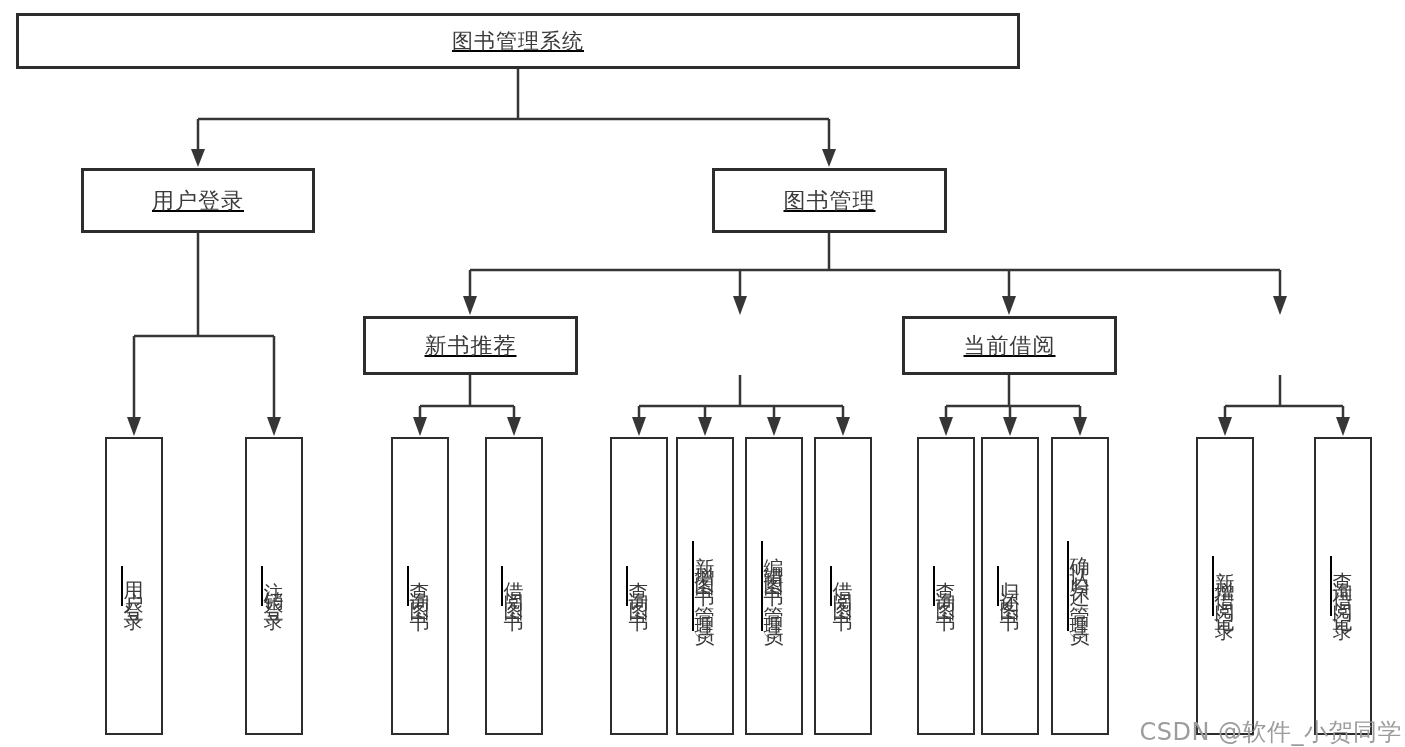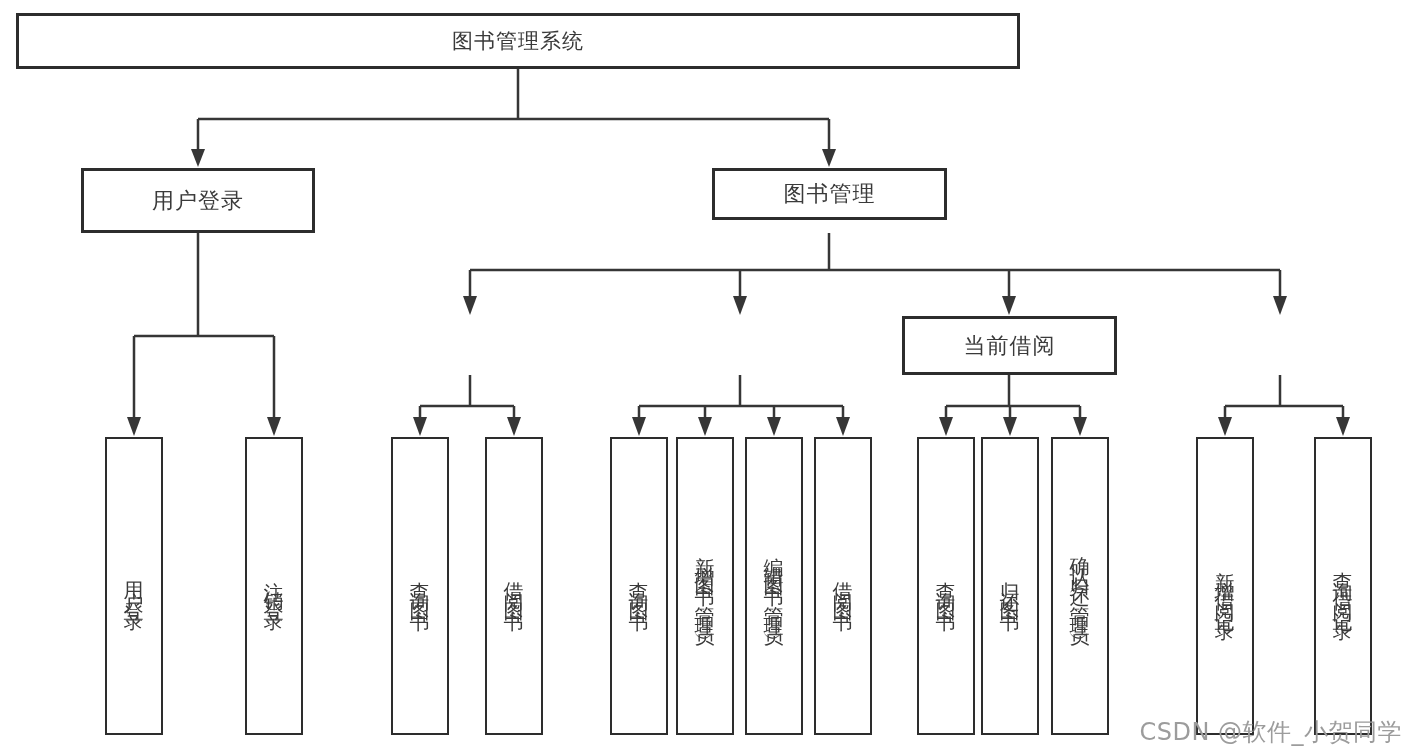--- a/index.html
+++ b/index.html
@@ -7,21 +7,21 @@
     position:relative;width:1405px;height:747px;overflow:hidden;
     background:var(--background,#ffffff);
     font-family:"DejaVu Sans","Liberation Sans",sans-serif;
   }
   .wires{position:absolute;left:0;top:0;z-index:1;}
   .wires path{stroke:var(--line,#363636);stroke-width:2.5;fill:none;}
   .wires polygon{fill:var(--line,#363636);stroke:none;}
   .box{
     position:absolute;z-index:2;box-sizing:border-box;
     background:#fff;border:3px solid var(--border,#2d2d2d);
-    display:flex;align-items:center;justify-content:center;
+    display:flex;align-items:center;justify-content:center;text-decoration:underline;
   }
   .hlabel{font-size:22px;color:var(--text,#3a3a3a);letter-spacing:1px;white-space:nowrap;}
   .root .hlabel{font-size:21px;}
   .mid{top:316px;height:59px;width:215px;}
   .leaf{top:437px;height:298px;width:58px;border-width:2.5px;}
   .vlabel{
     writing-mode:vertical-rl;text-orientation:mixed;
     font-size:20px;line-height:1;letter-spacing:10px;
     color:var(--text,#3a3a3a);
   }
@@ -68,24 +68,27 @@
     </g>
   </svg>
 
   <div class="box root" style="left:16px;top:13px;width:1004px;height:56px">
     <span class="hlabel">图书管理系统</span>
   </div>
 
   <div class="box" style="left:81px;top:168px;width:234px;height:65px">
     <span class="hlabel">用户登录</span>
   </div>
-  <div class="box" style="left:712px;top:168px;width:235px;height:52px">
+  <div class="box" style="left:712px;top:168px;width:235px;height:65px">
     <span class="hlabel">图书管理</span>
   </div>
 
+  <div class="box mid" style="left:363px">
+    <span class="hlabel">新书推荐</span>
+  </div>
   <div class="box mid" style="left:902px">
     <span class="hlabel">当前借阅</span>
   </div>
 
   <div class="box leaf" style="left:105px">
     <span class="vlabel">用户登录</span>
   </div>
   <div class="box leaf" style="left:245px">
     <span class="vlabel">注销登录</span>
   </div>

